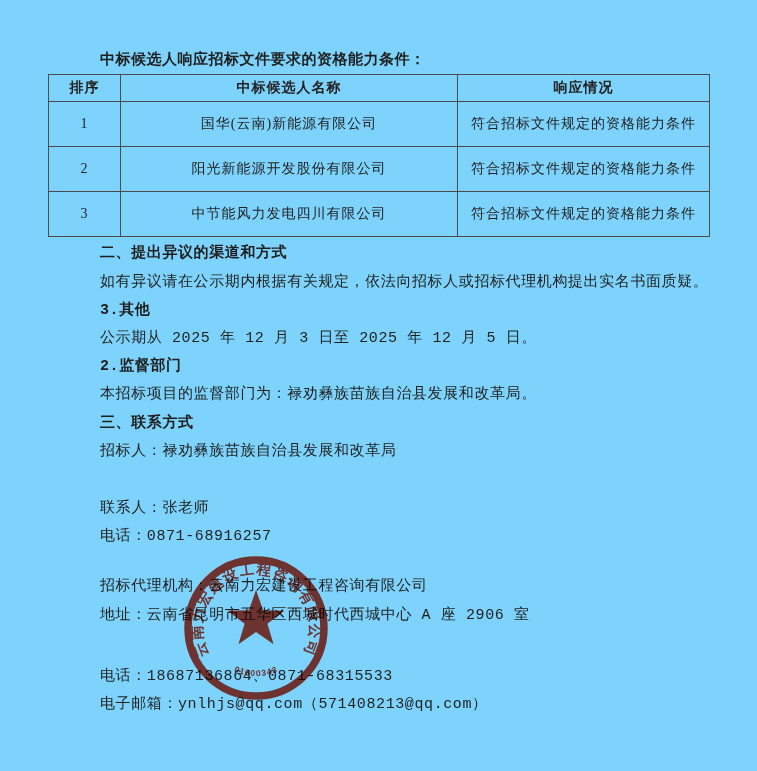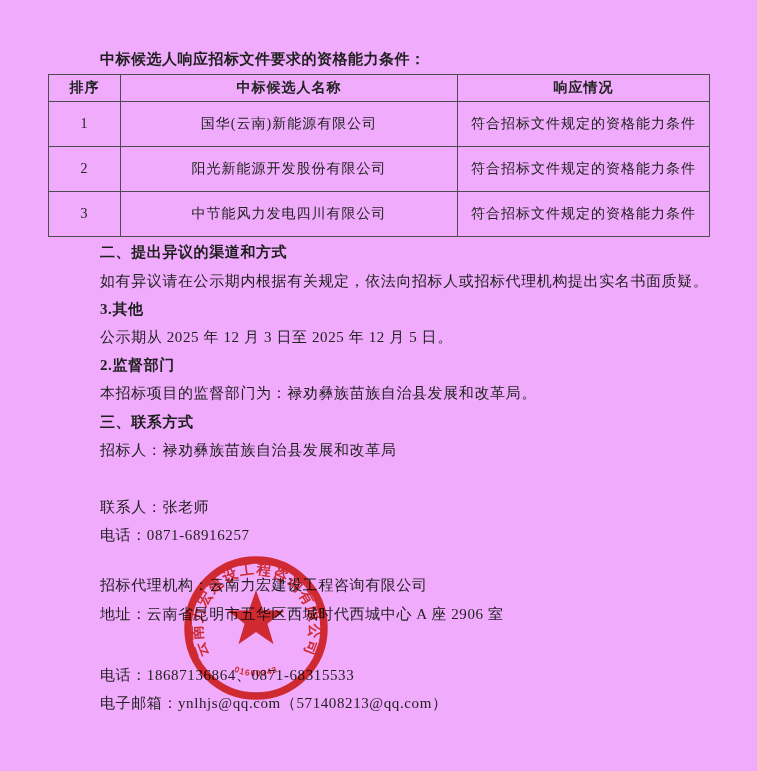--- a/index.html
+++ b/index.html
@@ -1,20 +1,20 @@
 <!DOCTYPE html>
 <html><head>
 <meta charset="utf-8">
 <style>
   html, body { margin: 0; padding: 0; background: #ffffff; }
   .page {
     position: relative;
     width: 757px;
     height: 771px;
-    background: #f0abfc;
+    background: #7dd3fc;
     font-family: "Liberation Serif", "DejaVu Serif", serif;
     color: #1f1f1f;
     overflow: hidden;
   }
   .doc-title {
     position: absolute;
     left: 100px; top: 50px;
     font-size: 15px;
     font-weight: bold;
     letter-spacing: 0.5px;
@@ -41,20 +41,21 @@
   table.bid-table td { height: 44px; font-weight: normal; }
   .col-rank { width: 72px; }
   .col-name { width: 337px; }
   .col-resp { width: 252px; }
   .line {
     position: absolute;
     left: 100px;
     font-size: 15px;
     white-space: nowrap;
     letter-spacing: 0.6px;
+    font-family: Liberation Mono, monospace;
   }
   .line.bold { font-weight: bold; }
   .stamp {
     position: absolute;
     left: 176px; top: 548px;
     width: 160px; height: 160px;
     opacity: 0.9;
     mix-blend-mode: multiply;
     pointer-events: none;
   }

